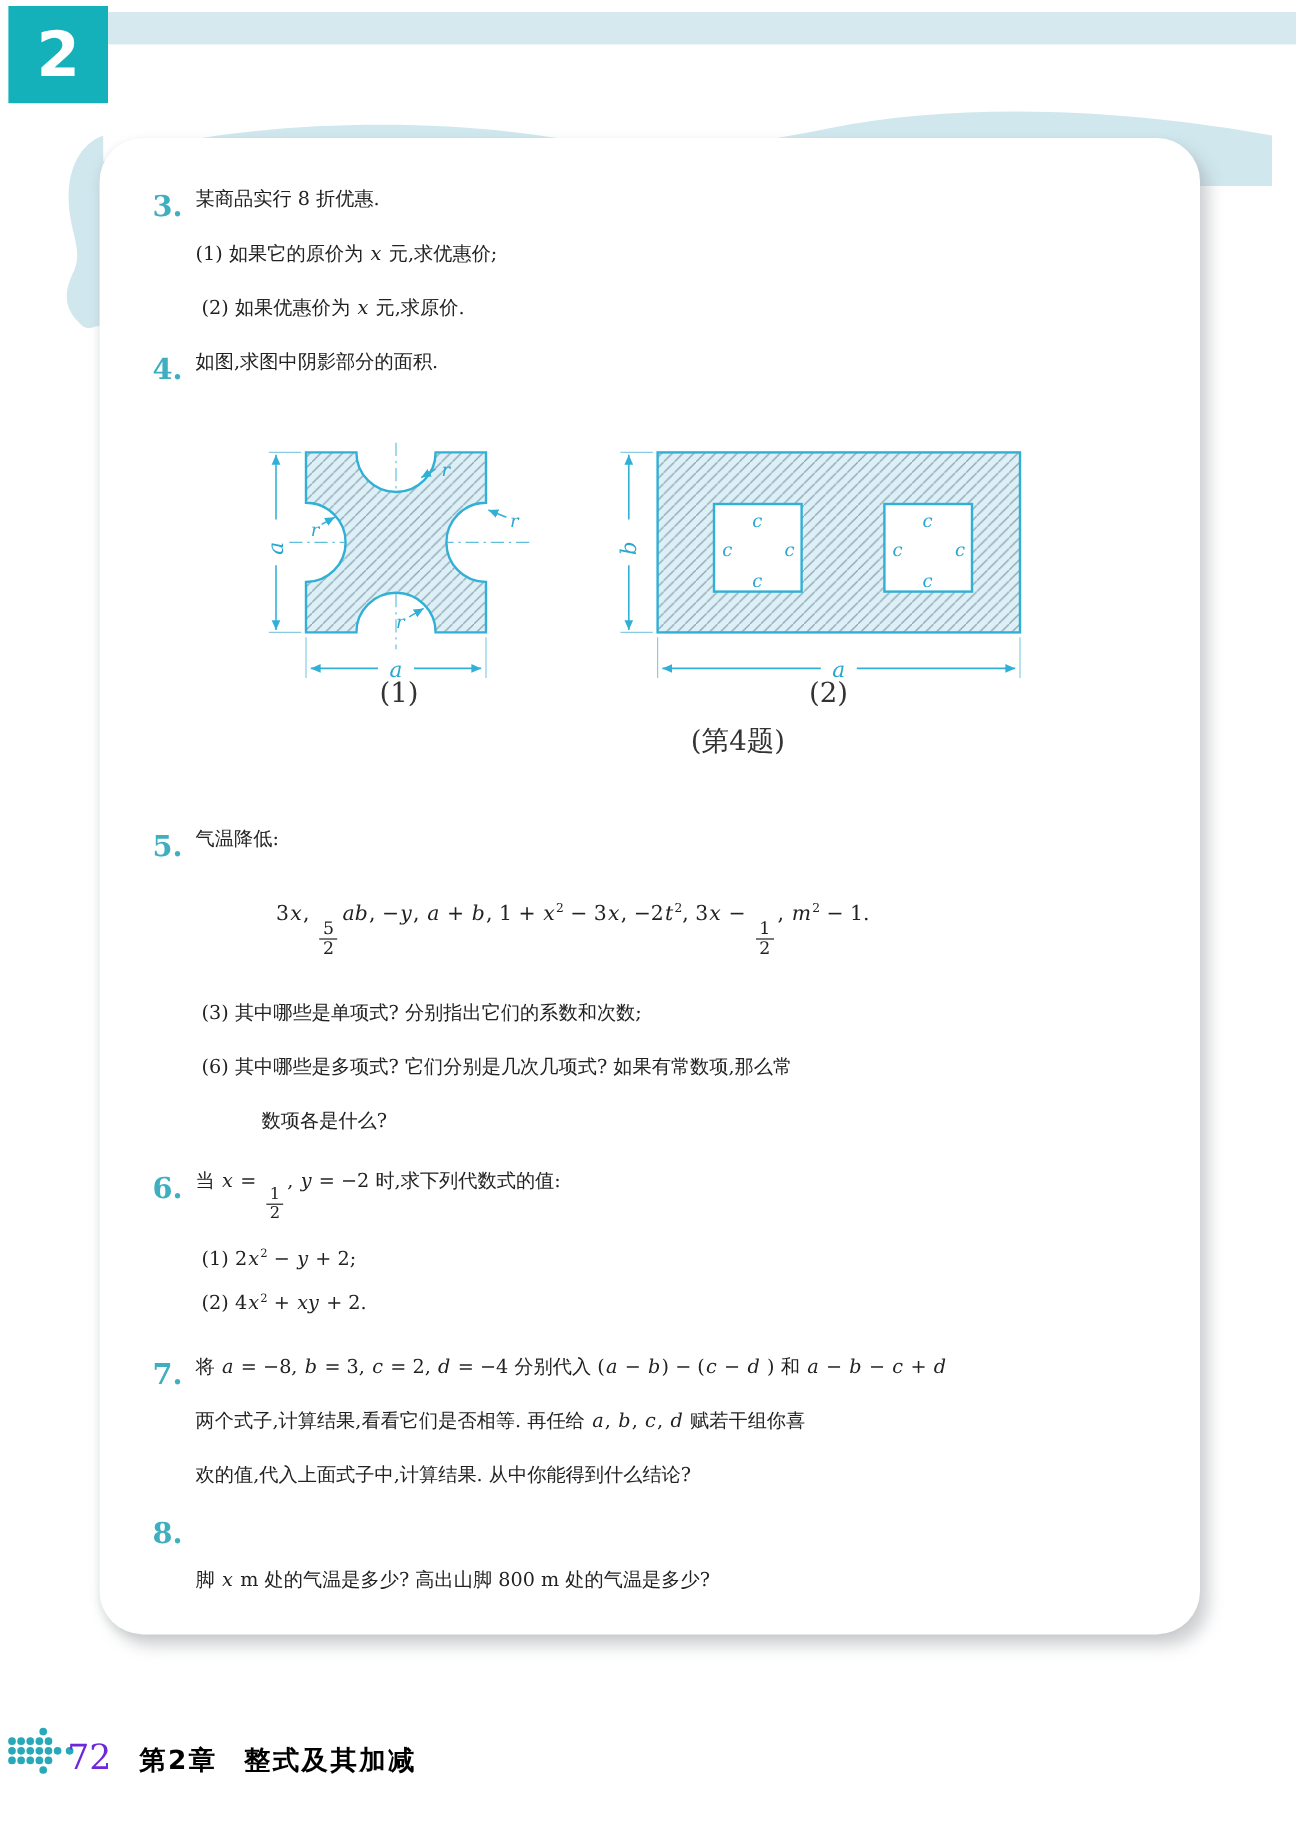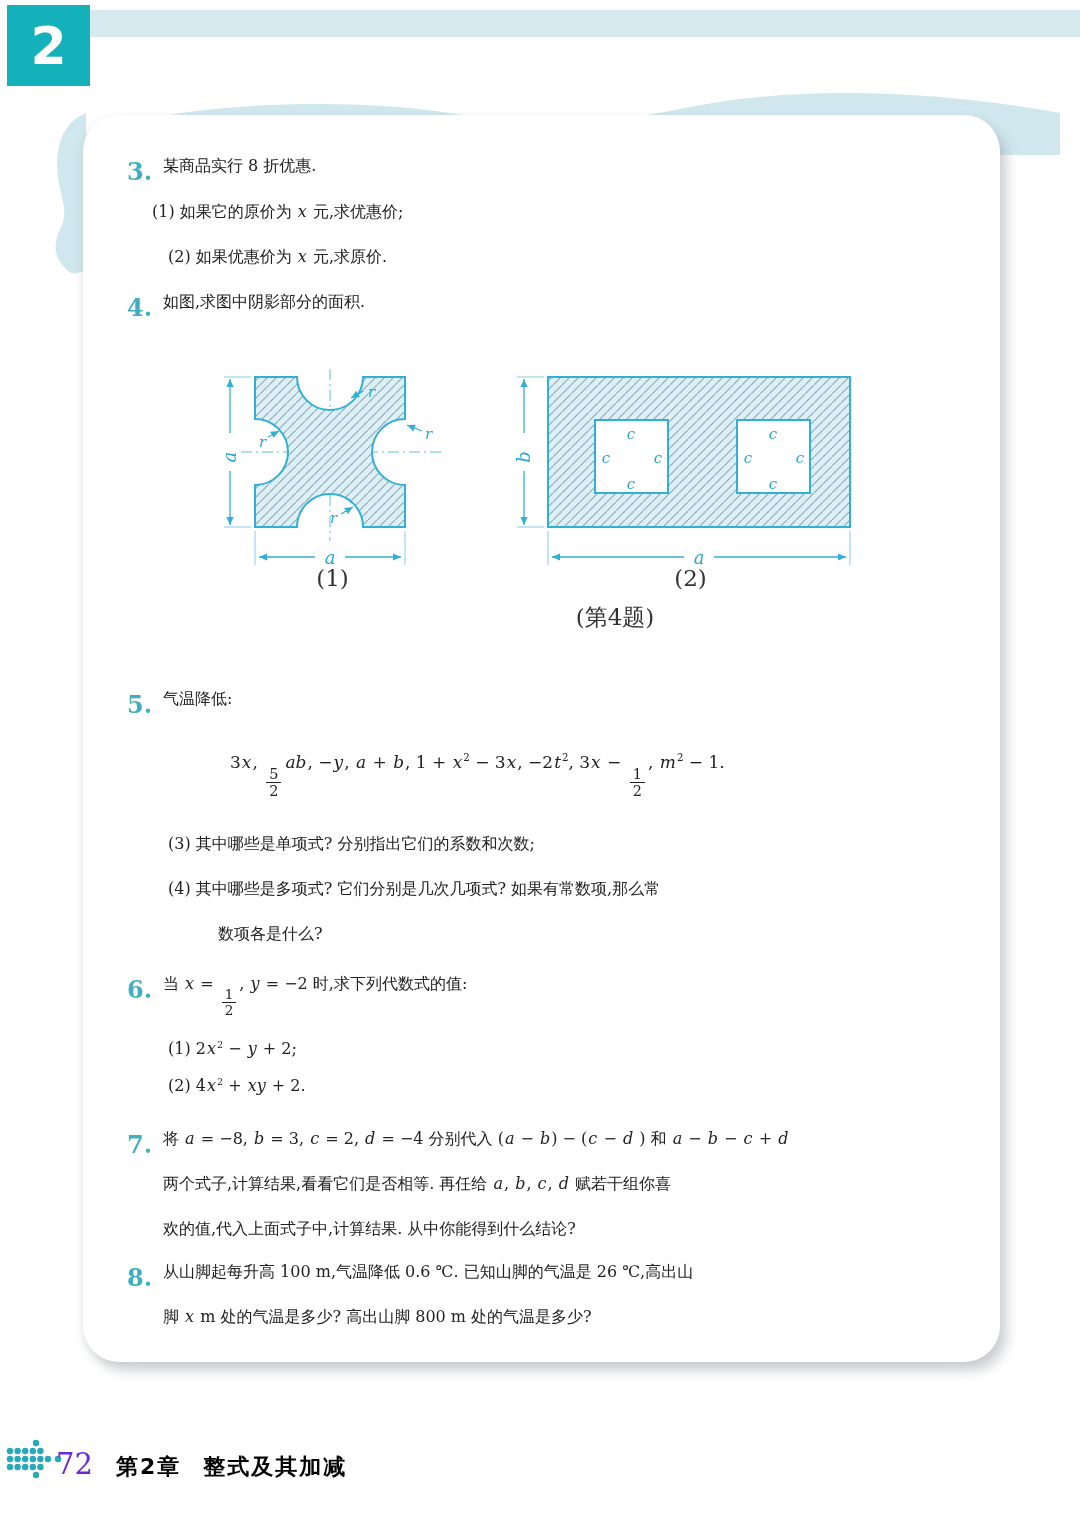--- a/index.html
+++ b/index.html
@@ -48,21 +48,21 @@
 
   <svg class="blob" width="1040" height="220" viewBox="0 0 1040 220">
     <path fill="#d0e7ee" d="M20,60 C110,18 290,10 410,28 C510,43 562,40 650,22 C770,-2 910,8 1020,28 L1020,70 L20,70 Z"></path>
     <path fill="#d0e7ee" d="M46,28 C24,36 14,62 18,92 C21,114 28,124 22,140 C12,160 14,172 26,184 C34,193 38,185 46,187 Z"></path>
   </svg>
 
   <div class="card">
 
     <div class="pnum" style="left:44px;top:40px">3.</div>
     <div class="line" style="left:80px;top:40px">某商品实行 8 折优惠.</div>
-    <div class="line" style="left:69px;top:86px">(1) 如果它的原价为 <span class="mv">x</span> 元,求优惠价;</div>
+    <div class="line" style="left:80px;top:86px">(1) 如果它的原价为 <span class="mv">x</span> 元,求优惠价;</div>
     <div class="line" style="left:85px;top:131px">(2) 如果优惠价为 <span class="mv">x</span> 元,求原价.</div>
 
     <div class="pnum" style="left:44px;top:176px">4.</div>
     <div class="line" style="left:80px;top:176px">如图,求图中阴影部分的面积.</div>
 
     <svg style="position:absolute;left:132px;top:252px" width="235" height="215" viewBox="0 0 235 215">
       <defs>
         <pattern id="h1" width="9" height="9" patternUnits="userSpaceOnUse">
           <rect width="9" height="9" fill="#def0f7"></rect>
           <path d="M-2,11 L11,-2" stroke="#8fa6b0" stroke-width="1.1"></path>
@@ -141,38 +141,37 @@
     <div class="pnum" style="left:44px;top:573px">5.</div>
     <div class="line" style="left:80px;top:573px">气温降低:</div>
     <div class="line formula" style="left:147px;top:636px">3<span class="mv">x</span>, <span class="frac">
           <span class="fn">5</span>
           <span class="fd">2</span>
         </span><span class="mv">ab</span>, −<span class="mv">y</span>, <span class="mv">a</span> + <span class="mv">b</span>, 1 + <span class="mv">x</span><sup>2</sup> − 3<span class="mv">x</span>, −2<span class="mv">t</span><sup>2</sup>, 3<span class="mv">x</span> − <span class="frac">
           <span class="fn">1</span>
           <span class="fd">2</span>
         </span>, <span class="mv">m</span><sup>2</sup> − 1.</div>
     <div class="line" style="left:85px;top:718px">(3) 其中哪些是单项式? 分别指出它们的系数和次数;</div>
-    <div class="line" style="left:85px;top:763px">(4) 其中哪些是多项式? 它们分别是几次几项式? 如果有常数项,那么常</div>
+    <div class="line" style="left:85px;top:763px">(6) 其中哪些是多项式? 它们分别是几次几项式? 如果有常数项,那么常</div>
     <div class="line" style="left:135px;top:808px">数项各是什么?</div>
 
     <div class="pnum" style="left:44px;top:858px">6.</div>
     <div class="line" style="left:80px;top:858px">当 <span class="mv">x</span> = <span class="frac">
           <span class="fn">1</span>
           <span class="fd">2</span>
         </span>, <span class="mv">y</span> = −2 时,求下列代数式的值:</div>
     <div class="line" style="left:85px;top:923px">(1) 2<span class="mv">x</span><sup>2</sup> − <span class="mv">y</span> + 2;</div>
     <div class="line" style="left:85px;top:960px">(2) 4<span class="mv">x</span><sup>2</sup> + <span class="mv">xy</span> + 2.</div>
 
     <div class="pnum" style="left:44px;top:1013px">7.</div>
     <div class="line" style="left:80px;top:1013px">将 <span class="mv">a</span> = −8, <span class="mv">b</span> = 3, <span class="mv">c</span> = 2, <span class="mv">d</span> = −4 分别代入 (<span class="mv">a</span> − <span class="mv">b</span>) − (<span class="mv">c</span> − <span class="mv">d</span> ) 和 <span class="mv">a</span> − <span class="mv">b</span> − <span class="mv">c</span> + <span class="mv">d</span></div>
     <div class="line" style="left:80px;top:1058px">两个式子,计算结果,看看它们是否相等. 再任给 <span class="mv">a</span>, <span class="mv">b</span>, <span class="mv">c</span>, <span class="mv">d</span> 赋若干组你喜</div>
     <div class="line" style="left:80px;top:1103px">欢的值,代入上面式子中,计算结果. 从中你能得到什么结论?</div>
 
     <div class="pnum" style="left:44px;top:1146px">8.</div>
-    <div class="line" style="left:80px;top:1146px">从山脚起每升高 100 m,气温降低 0.6 ℃. 已知山脚的气温是 26 ℃,高出山</div>
     <div class="line" style="left:80px;top:1191px">脚 <span class="mv">x</span> m 处的气温是多少? 高出山脚 800 m 处的气温是多少?</div>
 
   </div>
 
   <svg style="position:absolute;left:6px;top:1438px" width="60" height="44" viewBox="0 0 60 44">
     <g fill="#28a9ba">
       <circle cx="30" cy="5" r="3.2"></circle>
       <circle cx="4" cy="13" r="3.2"></circle>
         <circle cx="11.6" cy="13" r="3.2"></circle>
         <circle cx="19.2" cy="13" r="3.2"></circle>

